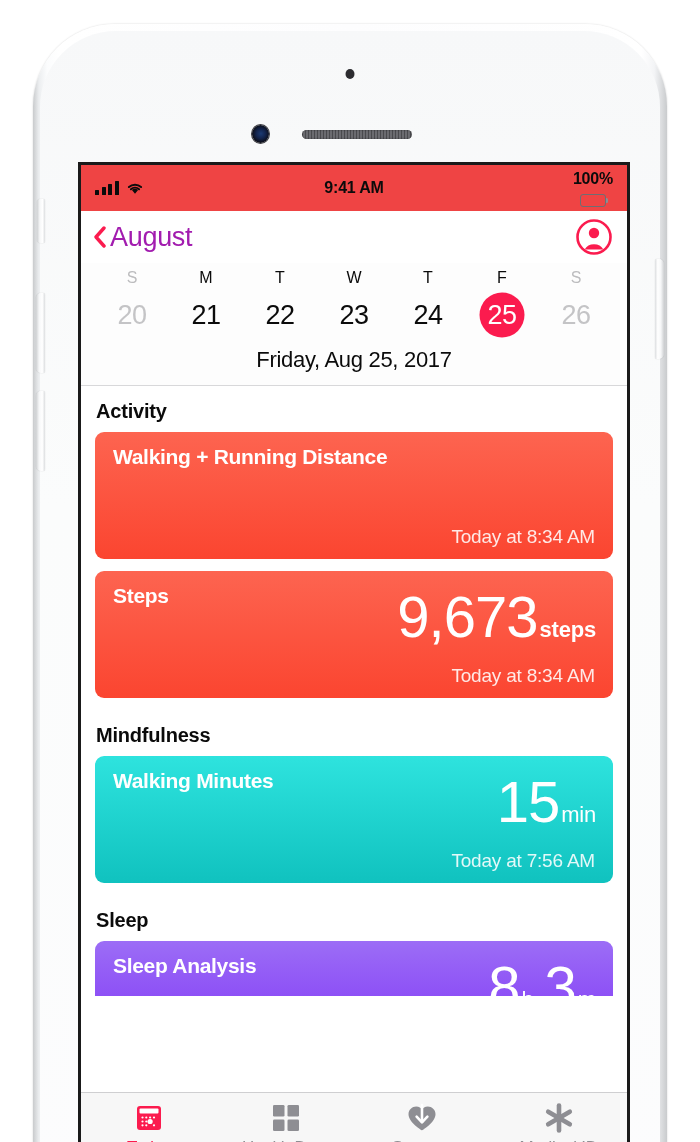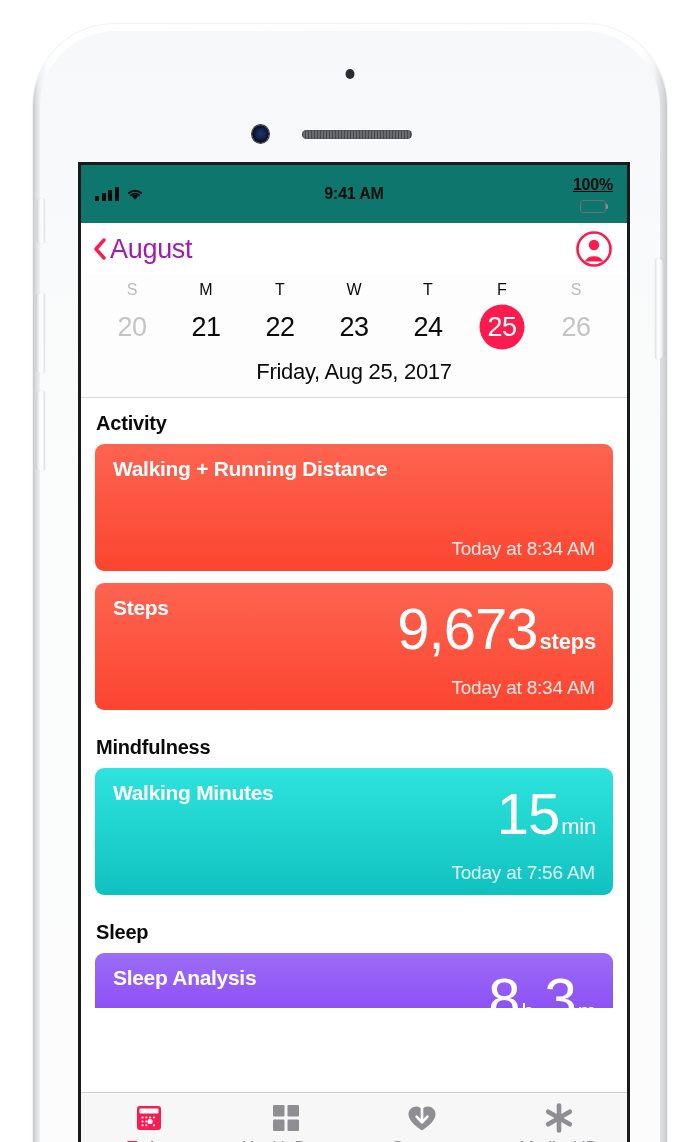--- a/index.html
+++ b/index.html
@@ -91,24 +91,23 @@
     border: 3px solid #1a1a1a;
     box-sizing: border-box;
     overflow: hidden;
   }
 
   
   .statusbar {
     height: 38px;
     display: flex;
     align-items: center;
-    padding: 10px 14px;
+    padding: 4px 14px;
     position: relative;
-    background: #0f766e;
-    text-decoration: underline;
+    background: #ef4444;
   }
   .sb-left  { display: flex; align-items: flex-end; gap: 7px; }
   .signal   { display: flex; align-items: flex-end; gap: 2.5px; height: 14px; }
   .signal i { display: block; width: 4px; background: #0b0b0b; border-radius: 0.5px; }
   .signal i:nth-child(1) { height: 5px; }
   .signal i:nth-child(2) { height: 8px; }
   .signal i:nth-child(3) { height: 11px; }
   .signal i:nth-child(4) { height: 14px; }
   .wifi { width: 18px; height: 14px; }
   .sb-time {

